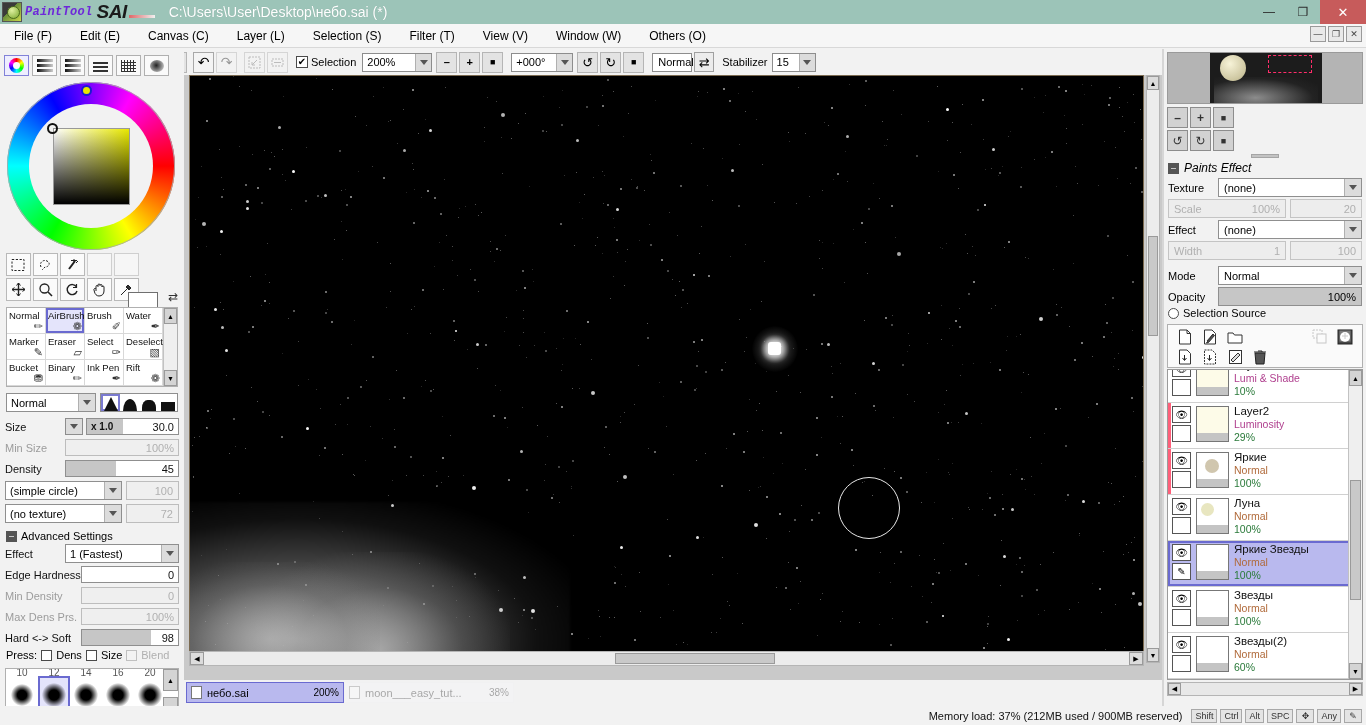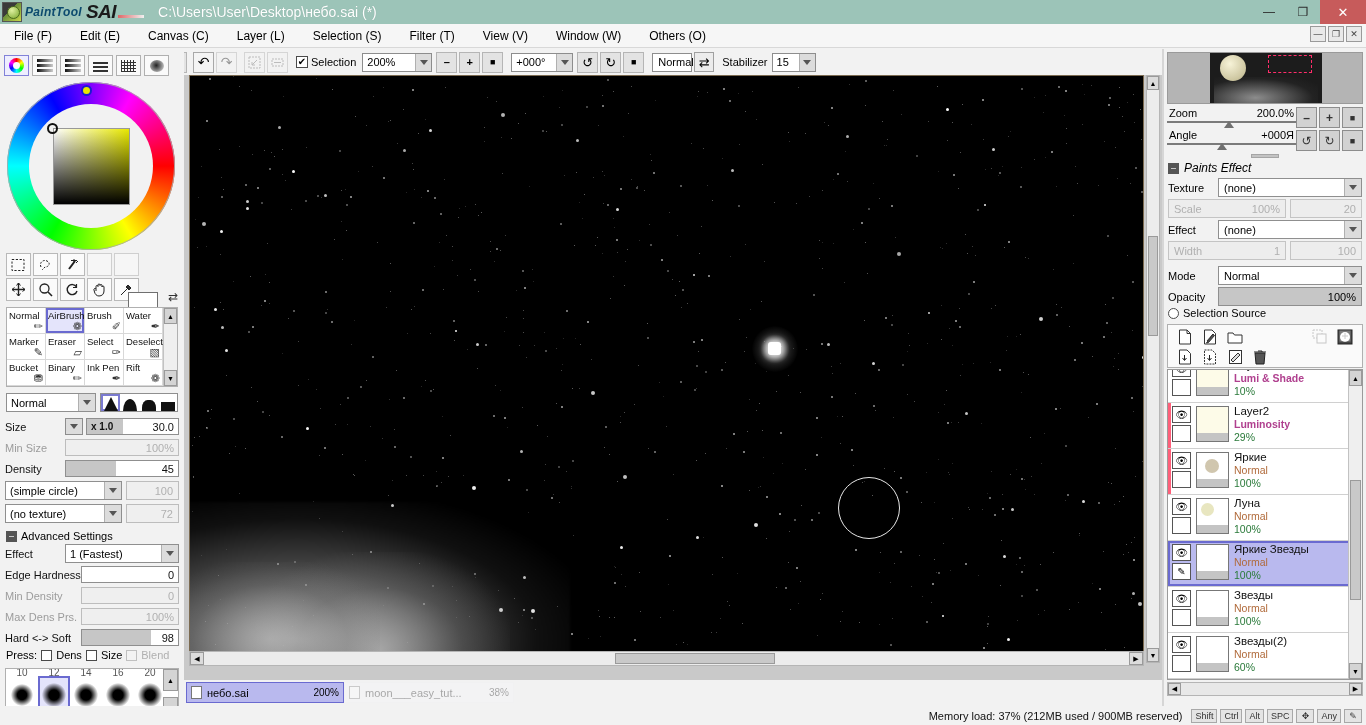--- a/index.html
+++ b/index.html
@@ -22,22 +22,22 @@
     width:20px; height:20px; margin-right:3px;
     background:linear-gradient(135deg,#3a3a3a 0%,#3a3a3a 40%,#6a8f3a 41%,#c9d94a 100%);
     border:1px solid #555; position:relative;
   }
   .logo-sq::after{
     content:""; position:absolute; left:4px; top:3px; width:11px; height:11px;
     border-radius:50%; background:radial-gradient(circle at 35% 30%,#dff0a0,#7aa82e);
     border:1px solid #4a6b1c;
   }
   .logo-painttool {
-    font-family:Liberation Sans, sans-serif; font-style:italic; font-weight:bold;
-    font-size:12px; color:#0c4a6e; letter-spacing:0.3px;
+    font-family:Liberation Mono, monospace; font-style:italic; font-weight:bold;
+    font-size:12px; color:#6d28d9; letter-spacing:0.3px;
   }
   .logo-sai {
     font-family:"Liberation Sans", sans-serif; font-weight:bold; font-style:italic;
     font-size:19px; color:#1a1a1a; margin-left:4px; letter-spacing:-0.5px;
   }
   .logo-swoosh{
     width:26px;height:3px;margin-left:2px;margin-top:8px;
     background:linear-gradient(90deg,#e06666,#f0f0f0);
   }
   .title-path {
@@ -351,21 +351,21 @@
   .layer-item.sel{ background:#b9b9ee; box-shadow: inset 0 0 0 2px #6a6ad0; }
   .layer-item .redbar{ position:absolute; left:0; top:0; bottom:0; width:3px; background:#ff5f7a; }
   .ll-toggles{ width:22px; padding-top:3px; }
   .eye-box{ width:19px;height:17px;border:1px solid #555;background:#fff;display:flex;align-items:center;justify-content:center;font-size:10px; }
   .lock-box{ width:19px;height:17px;border:1px solid #555;background:#fff;display:flex;align-items:center;justify-content:center;font-size:10px;margin-top:2px; }
   .ll-thumb{ width:33px;height:36px;border:1px solid #777;background:#fff;margin:3px 5px 0 2px; position:relative; overflow:hidden; }
   .ll-thumb .bot{ position:absolute; left:0; right:0; bottom:0; height:8px; background:#c4c4c4; }
   .ll-meta{ flex:1; padding-top:2px; }
   .ll-name{ font-size:11.5px; color:#111; line-height:13px; }
   .ll-mode{ font-size:10.5px; color:#b06a3a; line-height:13px; }
-  .ll-mode.lumi{ color:#b0408f;font-weight:bold; }
+  .ll-mode.lumi{ color:#b0408f; }
   .ll-op{ font-size:10.5px; color:#2a7a3a; line-height:13px; }
   .ll-scroll{ position:absolute; right:0; top:0; width:14px; height:309px; background:#efefef; border-left:1px solid #c2c2c2; }
   .ll-scroll .ar{ position:absolute; left:0; width:13px; height:16px; background:#d4d4d4; border:1px solid #9a9a9a; display:flex;align-items:center;justify-content:center;font-size:7px; }
   .ll-scroll .thumb{ position:absolute; left:1px; top:110px; width:11px; height:120px; background:#c9c9c9; border:1px solid #9a9a9a; }
 
   .rp-foot{ margin:2px 3px 0 3px; width:196px; height:14px; background:#e8e8e8; border:1px solid #b5b5b5; position:relative;}
   .rp-foot .ar{ position:absolute; top:0; width:13px; height:12px; background:#dcdcdc; border:1px solid #9a9a9a; display:flex;align-items:center;justify-content:center;font-size:7px;}
 
   
   .statusbar{
@@ -1697,34 +1697,20 @@
 
     <div class="nav-thumb">
       <div class="nav-img">
         <div class="nav-cloud"></div>
         <div class="nav-moon"></div>
         <div class="nav-sel"></div>
       </div>
     </div>
 
     <div class="zoomrow">
-      <div class="zr-left">
-        <div class="zr-line">
-          <span class="lab">Zoom</span>
-          <span class="val">200.0%</span>
-          <span class="track"></span>
-          <span class="knob" style="left:57px"></span>
-        </div>
-        <div class="zr-line">
-          <span class="lab">Angle</span>
-          <span class="val">+000Я</span>
-          <span class="track"></span>
-          <span class="knob" style="left:50px"></span>
-        </div>
-      </div>
       <div class="zr-btns">
         <div class="zr-brow">
           <div class="zb" style="font-weight:bold">–</div>
           <div class="zb" style="font-weight:bold">+</div>
           <div class="zb" style="font-size:9px">■</div>
         </div>
         <div class="zr-brow">
           <div class="zb">↺</div>
           <div class="zb">↻</div>
           <div class="zb" style="font-size:9px">■</div>

